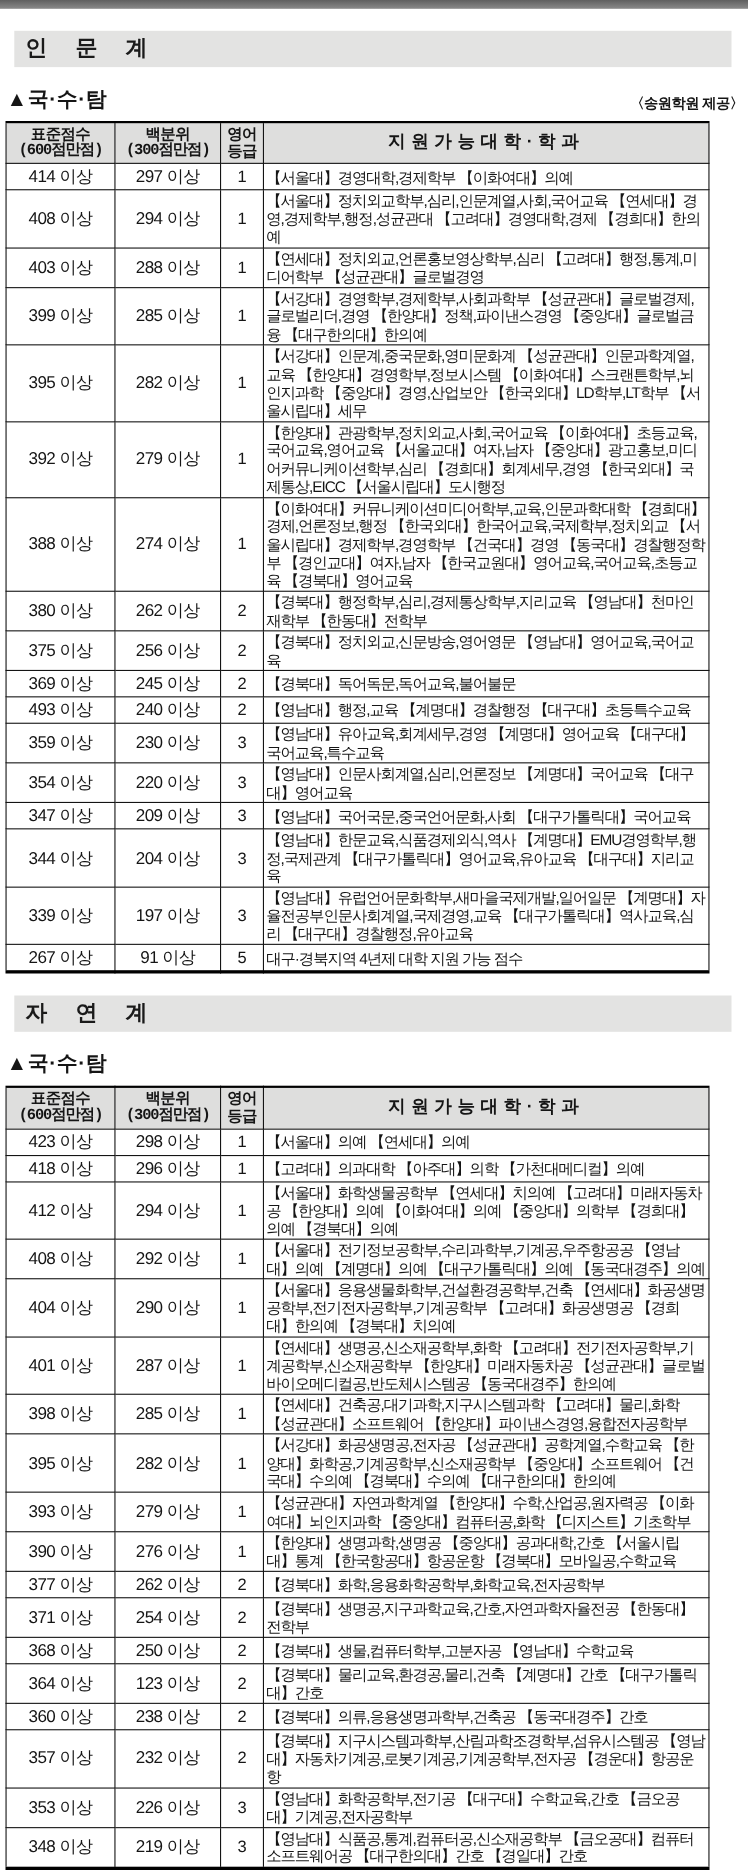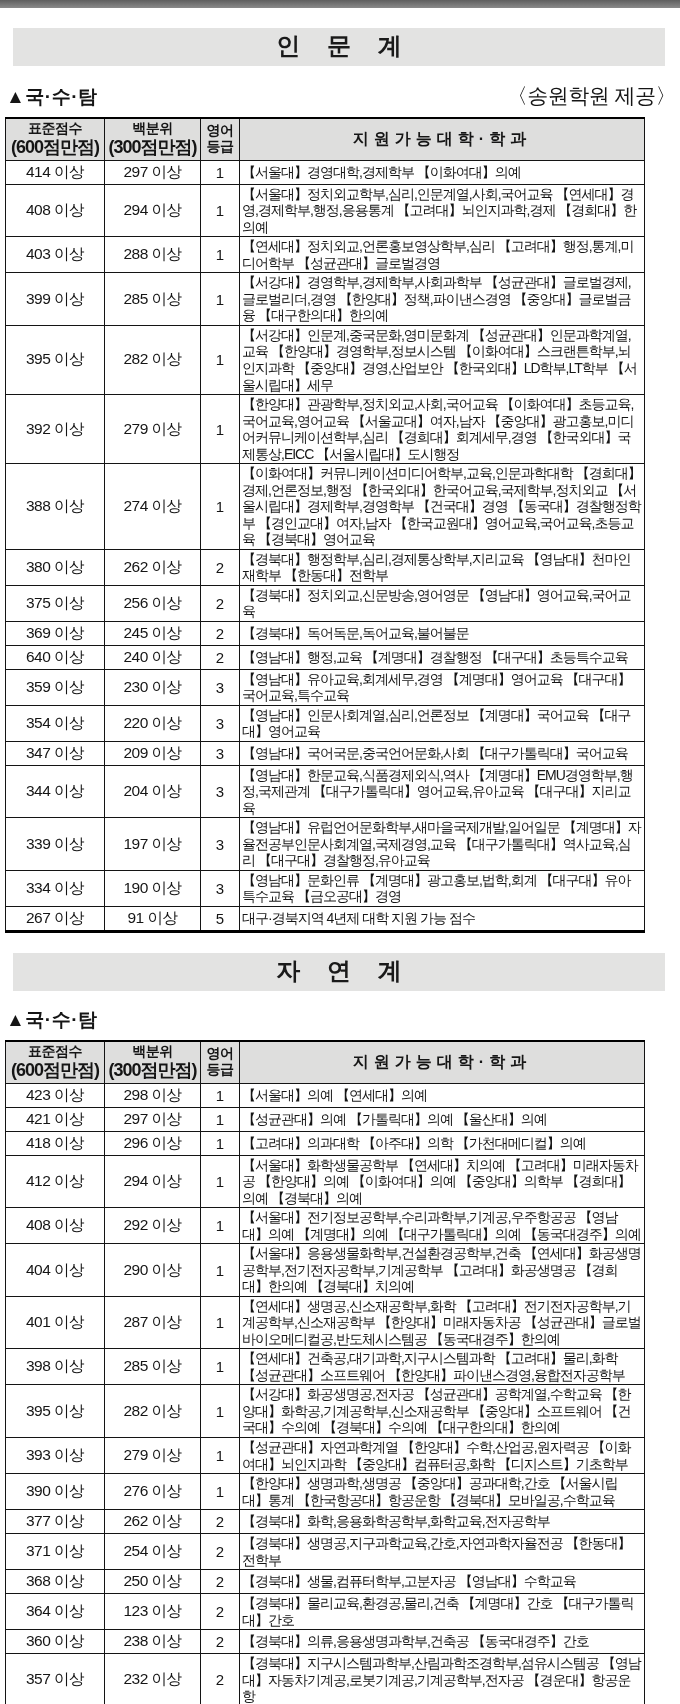--- a/index.html
+++ b/index.html
@@ -15,42 +15,42 @@
   .top-strip {
     height: 8px; width: 100%;
     background: linear-gradient(#5f5f5f, #8a8a8a);
   }
 
   .section { margin-top: 20px; }
 
   .section-title {
     margin: 0 15px 0 13px;
     background: #e3e3e2;
-    text-align: center;
-    font-size: 24px;
+    text-align: left;
+    font-size: 20px;
     font-weight: bold;
     letter-spacing: 10px;
     padding: 2px 0 4px 10px;
     color: #1a1a1a;
   }
 
   .subhead-row {
     display: flex;
     justify-content: space-between;
     align-items: flex-end;
     margin: 16px 4px 7px 6px;
   }
   .subject-label {
     font-size: 19px;
     font-weight: bold;
     letter-spacing: 0.5px;
   }
   .credit {
-    font-size: 21px;
-    font-weight: normal;
+    font-size: 13px;
+    font-weight: bold;
     letter-spacing: -0.5px;
   }
 
   table.score-table {
     width: 640px;
     margin: 0 3px 0 5px;
     border-collapse: collapse;
     table-layout: fixed;
     border-top: 2px solid #000;
     border-bottom: 3px solid #000;
@@ -62,21 +62,21 @@
 
   table.score-table th {
     background: #dededd;
     border: 1px solid #141414;
     font-size: 14px;
     font-weight: bold;
     padding: 2px 0 3px;
     line-height: 1.12;
     letter-spacing: -0.5px;
   }
-  table.score-table th .h2 { font-size: 18px; letter-spacing: -1px; }
+  table.score-table th .h2 { font-size: 14px; letter-spacing: -1px; font-family: Liberation Mono, monospace; }
   table.score-table th.uni-header {
     font-size: 16px;
     letter-spacing: 5px;
   }
 
   table.score-table td {
     border: 1px solid #141414;
     vertical-align: middle;
     padding: 1px 2px;
   }
@@ -138,21 +138,21 @@
           <tr>
             <td class="score-cell">414 이상</td>
             <td class="percentile-cell">297 이상</td>
             <td class="grade-cell">1</td>
             <td class="universities-cell">【서울대】경영대학,경제학부 【이화여대】의예</td>
           </tr>
           <tr>
             <td class="score-cell">408 이상</td>
             <td class="percentile-cell">294 이상</td>
             <td class="grade-cell">1</td>
-            <td class="universities-cell">【서울대】정치외교학부,심리,인문계열,사회,국어교육 【연세대】경영,경제학부,행정,응용통계 【고려대】뇌인지과학,경제 【경희대】한의예</td>
+            <td class="universities-cell">【서울대】정치외교학부,심리,인문계열,사회,국어교육 【연세대】경영,경제학부,행정,성균관대 【고려대】경영대학,경제 【경희대】한의예</td>
           </tr>
           <tr>
             <td class="score-cell">403 이상</td>
             <td class="percentile-cell">288 이상</td>
             <td class="grade-cell">1</td>
             <td class="universities-cell">【연세대】정치외교,언론홍보영상학부,심리 【고려대】행정,통계,미디어학부 【성균관대】글로벌경영</td>
           </tr>
           <tr>
             <td class="score-cell">399 이상</td>
             <td class="percentile-cell">285 이상</td>
@@ -189,21 +189,21 @@
             <td class="grade-cell">2</td>
             <td class="universities-cell">【경북대】정치외교,신문방송,영어영문 【영남대】영어교육,국어교육</td>
           </tr>
           <tr>
             <td class="score-cell">369 이상</td>
             <td class="percentile-cell">245 이상</td>
             <td class="grade-cell">2</td>
             <td class="universities-cell">【경북대】독어독문,독어교육,불어불문</td>
           </tr>
           <tr>
-            <td class="score-cell">640 이상</td>
+            <td class="score-cell">493 이상</td>
             <td class="percentile-cell">240 이상</td>
             <td class="grade-cell">2</td>
             <td class="universities-cell">【영남대】행정,교육 【계명대】경찰행정 【대구대】초등특수교육</td>
           </tr>
           <tr>
             <td class="score-cell">359 이상</td>
             <td class="percentile-cell">230 이상</td>
             <td class="grade-cell">3</td>
             <td class="universities-cell">【영남대】유아교육,회계세무,경영 【계명대】영어교육 【대구대】국어교육,특수교육</td>
           </tr>
@@ -223,26 +223,20 @@
             <td class="score-cell">344 이상</td>
             <td class="percentile-cell">204 이상</td>
             <td class="grade-cell">3</td>
             <td class="universities-cell">【영남대】한문교육,식품경제외식,역사 【계명대】EMU경영학부,행정,국제관계 【대구가톨릭대】영어교육,유아교육 【대구대】지리교육</td>
           </tr>
           <tr>
             <td class="score-cell">339 이상</td>
             <td class="percentile-cell">197 이상</td>
             <td class="grade-cell">3</td>
             <td class="universities-cell">【영남대】유럽언어문화학부,새마을국제개발,일어일문 【계명대】자율전공부인문사회계열,국제경영,교육 【대구가톨릭대】역사교육,심리 【대구대】경찰행정,유아교육</td>
-          </tr>
-          <tr>
-            <td class="score-cell">334 이상</td>
-            <td class="percentile-cell">190 이상</td>
-            <td class="grade-cell">3</td>
-            <td class="universities-cell">【영남대】문화인류 【계명대】광고홍보,법학,회계 【대구대】유아특수교육 【금오공대】경영</td>
           </tr>
           <tr>
             <td class="score-cell">267 이상</td>
             <td class="percentile-cell">91 이상</td>
             <td class="grade-cell">5</td>
             <td class="universities-cell">대구·경북지역 4년제 대학 지원 가능 점수</td>
           </tr>
         </tbody>
     </table>
   </div>
@@ -278,26 +272,20 @@
         </tr>
       </thead>
       <tbody>
           <tr>
             <td class="score-cell">423 이상</td>
             <td class="percentile-cell">298 이상</td>
             <td class="grade-cell">1</td>
             <td class="universities-cell">【서울대】의예 【연세대】의예</td>
           </tr>
           <tr>
-            <td class="score-cell">421 이상</td>
-            <td class="percentile-cell">297 이상</td>
-            <td class="grade-cell">1</td>
-            <td class="universities-cell">【성균관대】의예 【가톨릭대】의예 【울산대】의예</td>
-          </tr>
-          <tr>
             <td class="score-cell">418 이상</td>
             <td class="percentile-cell">296 이상</td>
             <td class="grade-cell">1</td>
             <td class="universities-cell">【고려대】의과대학 【아주대】의학 【가천대메디컬】의예</td>
           </tr>
           <tr>
             <td class="score-cell">412 이상</td>
             <td class="percentile-cell">294 이상</td>
             <td class="grade-cell">1</td>
             <td class="universities-cell">【서울대】화학생물공학부 【연세대】치의예 【고려대】미래자동차공 【한양대】의예 【이화여대】의예 【중앙대】의학부 【경희대】의예 【경북대】의예</td>

